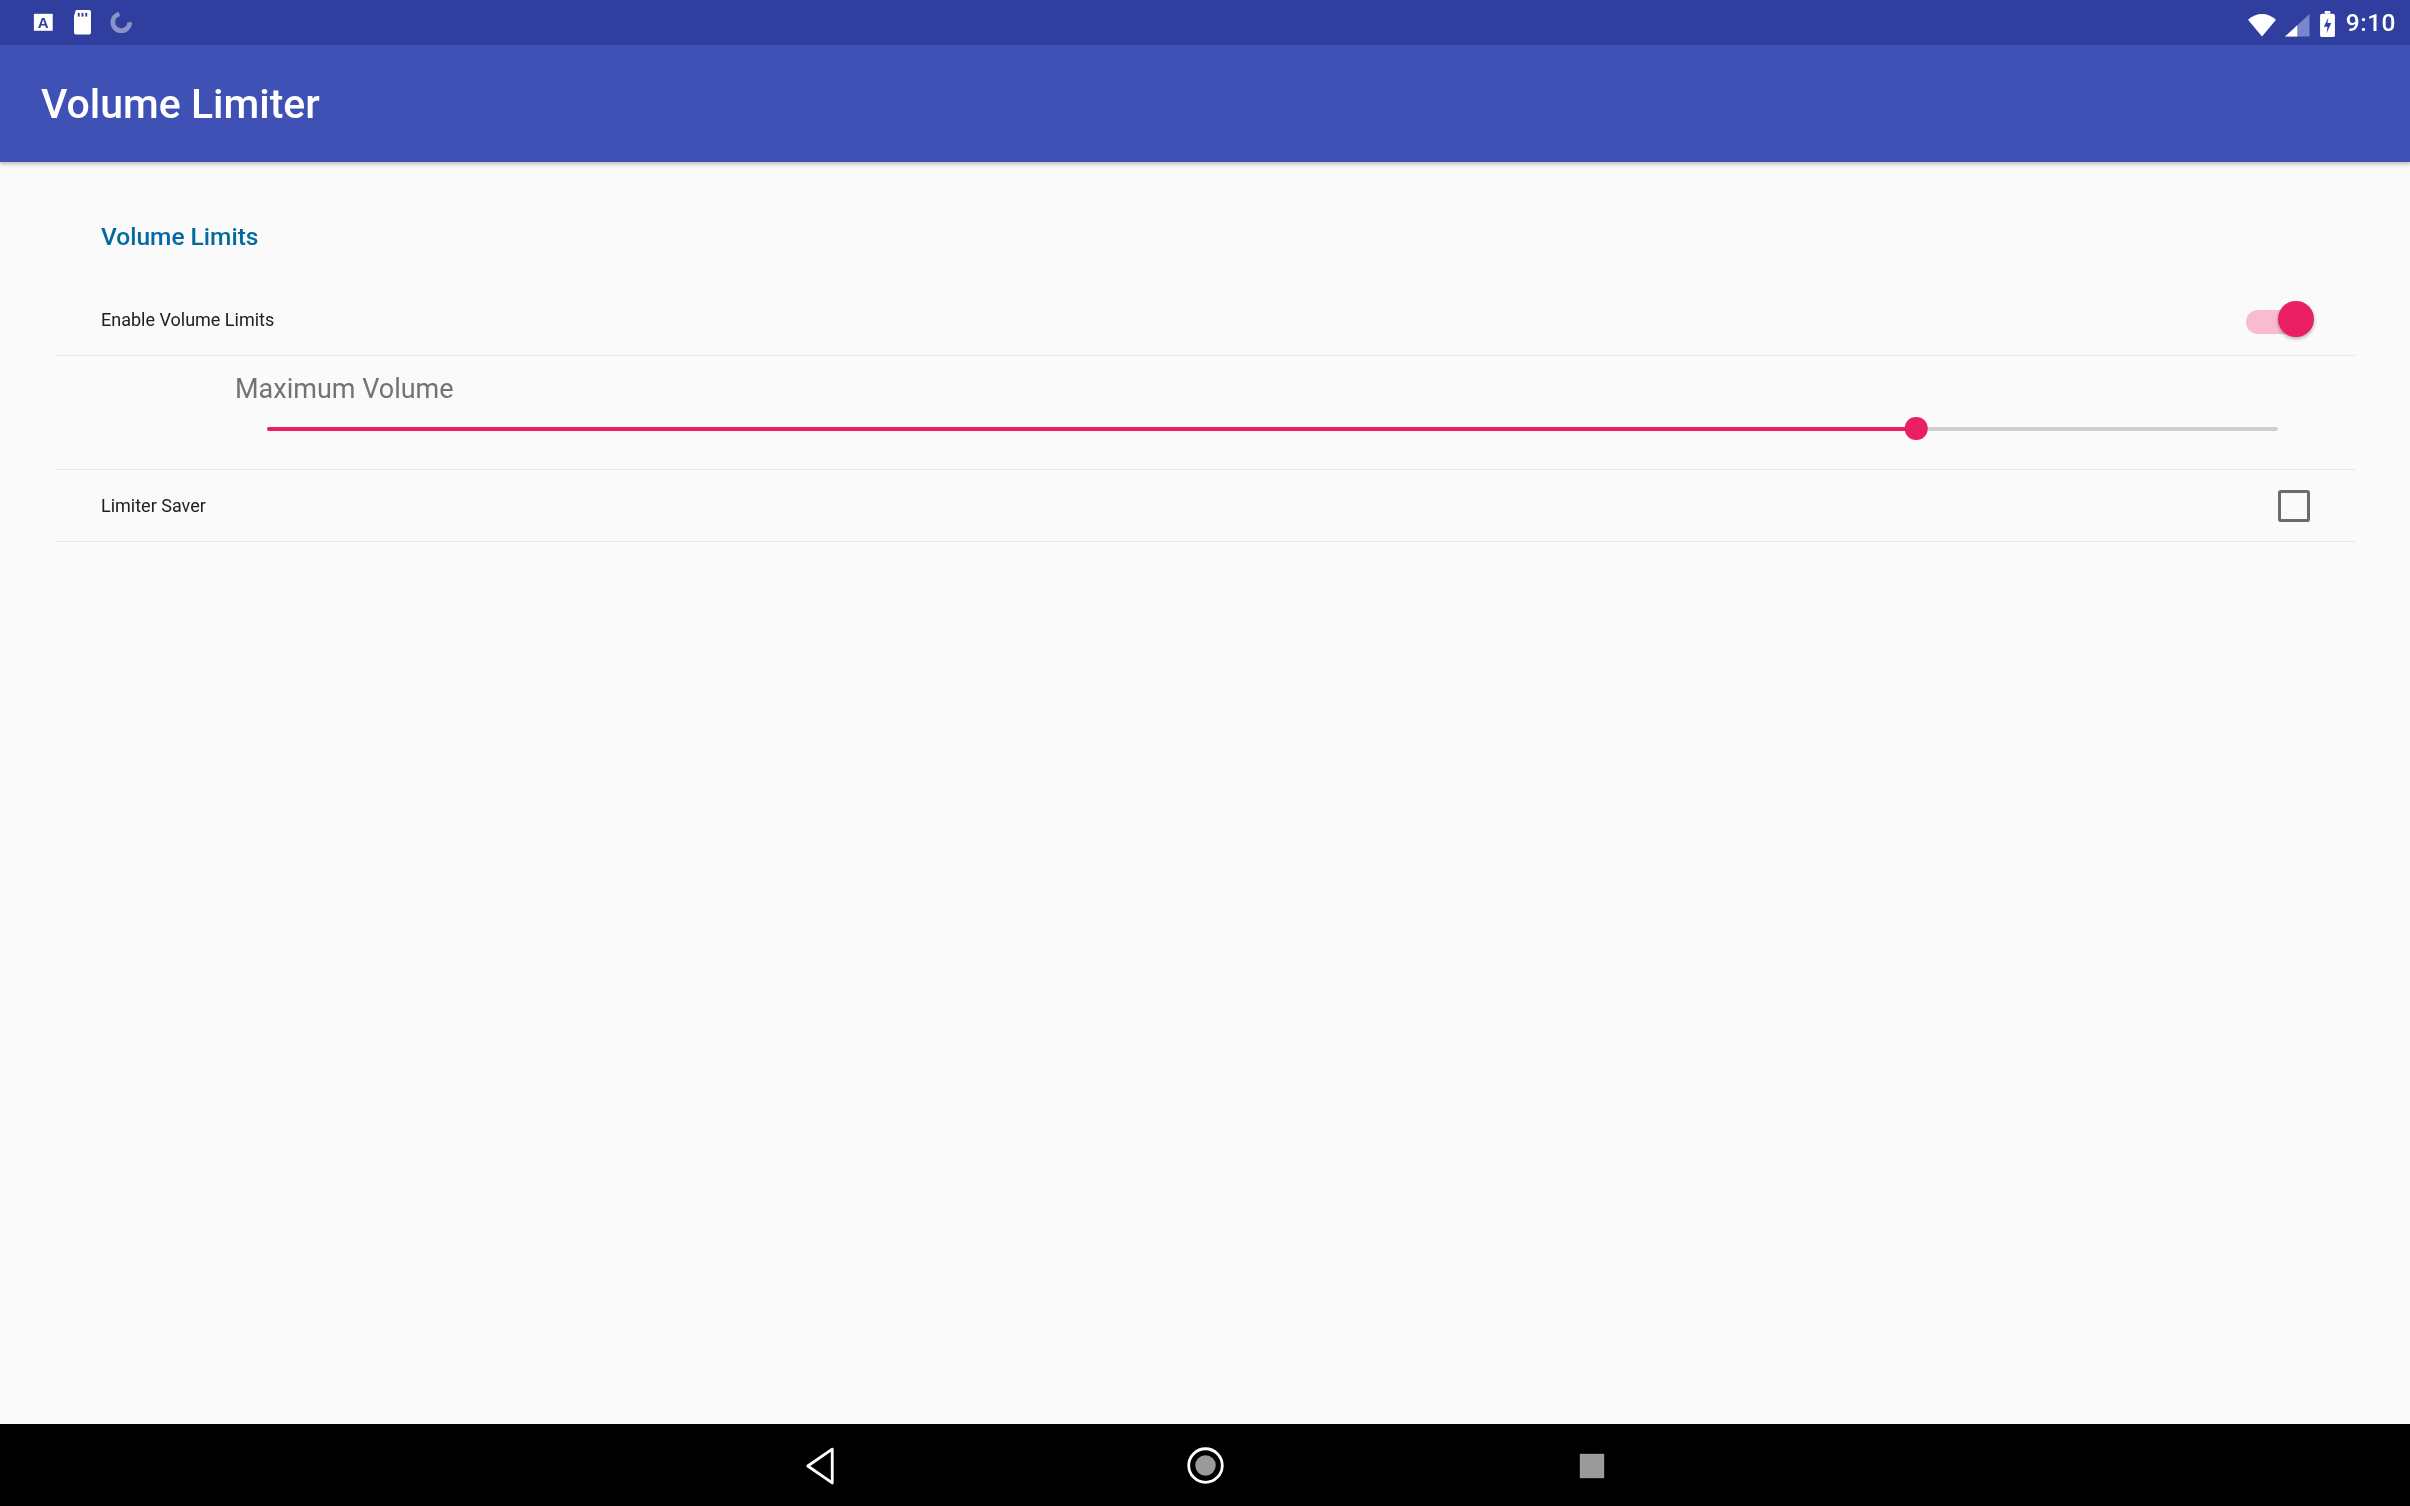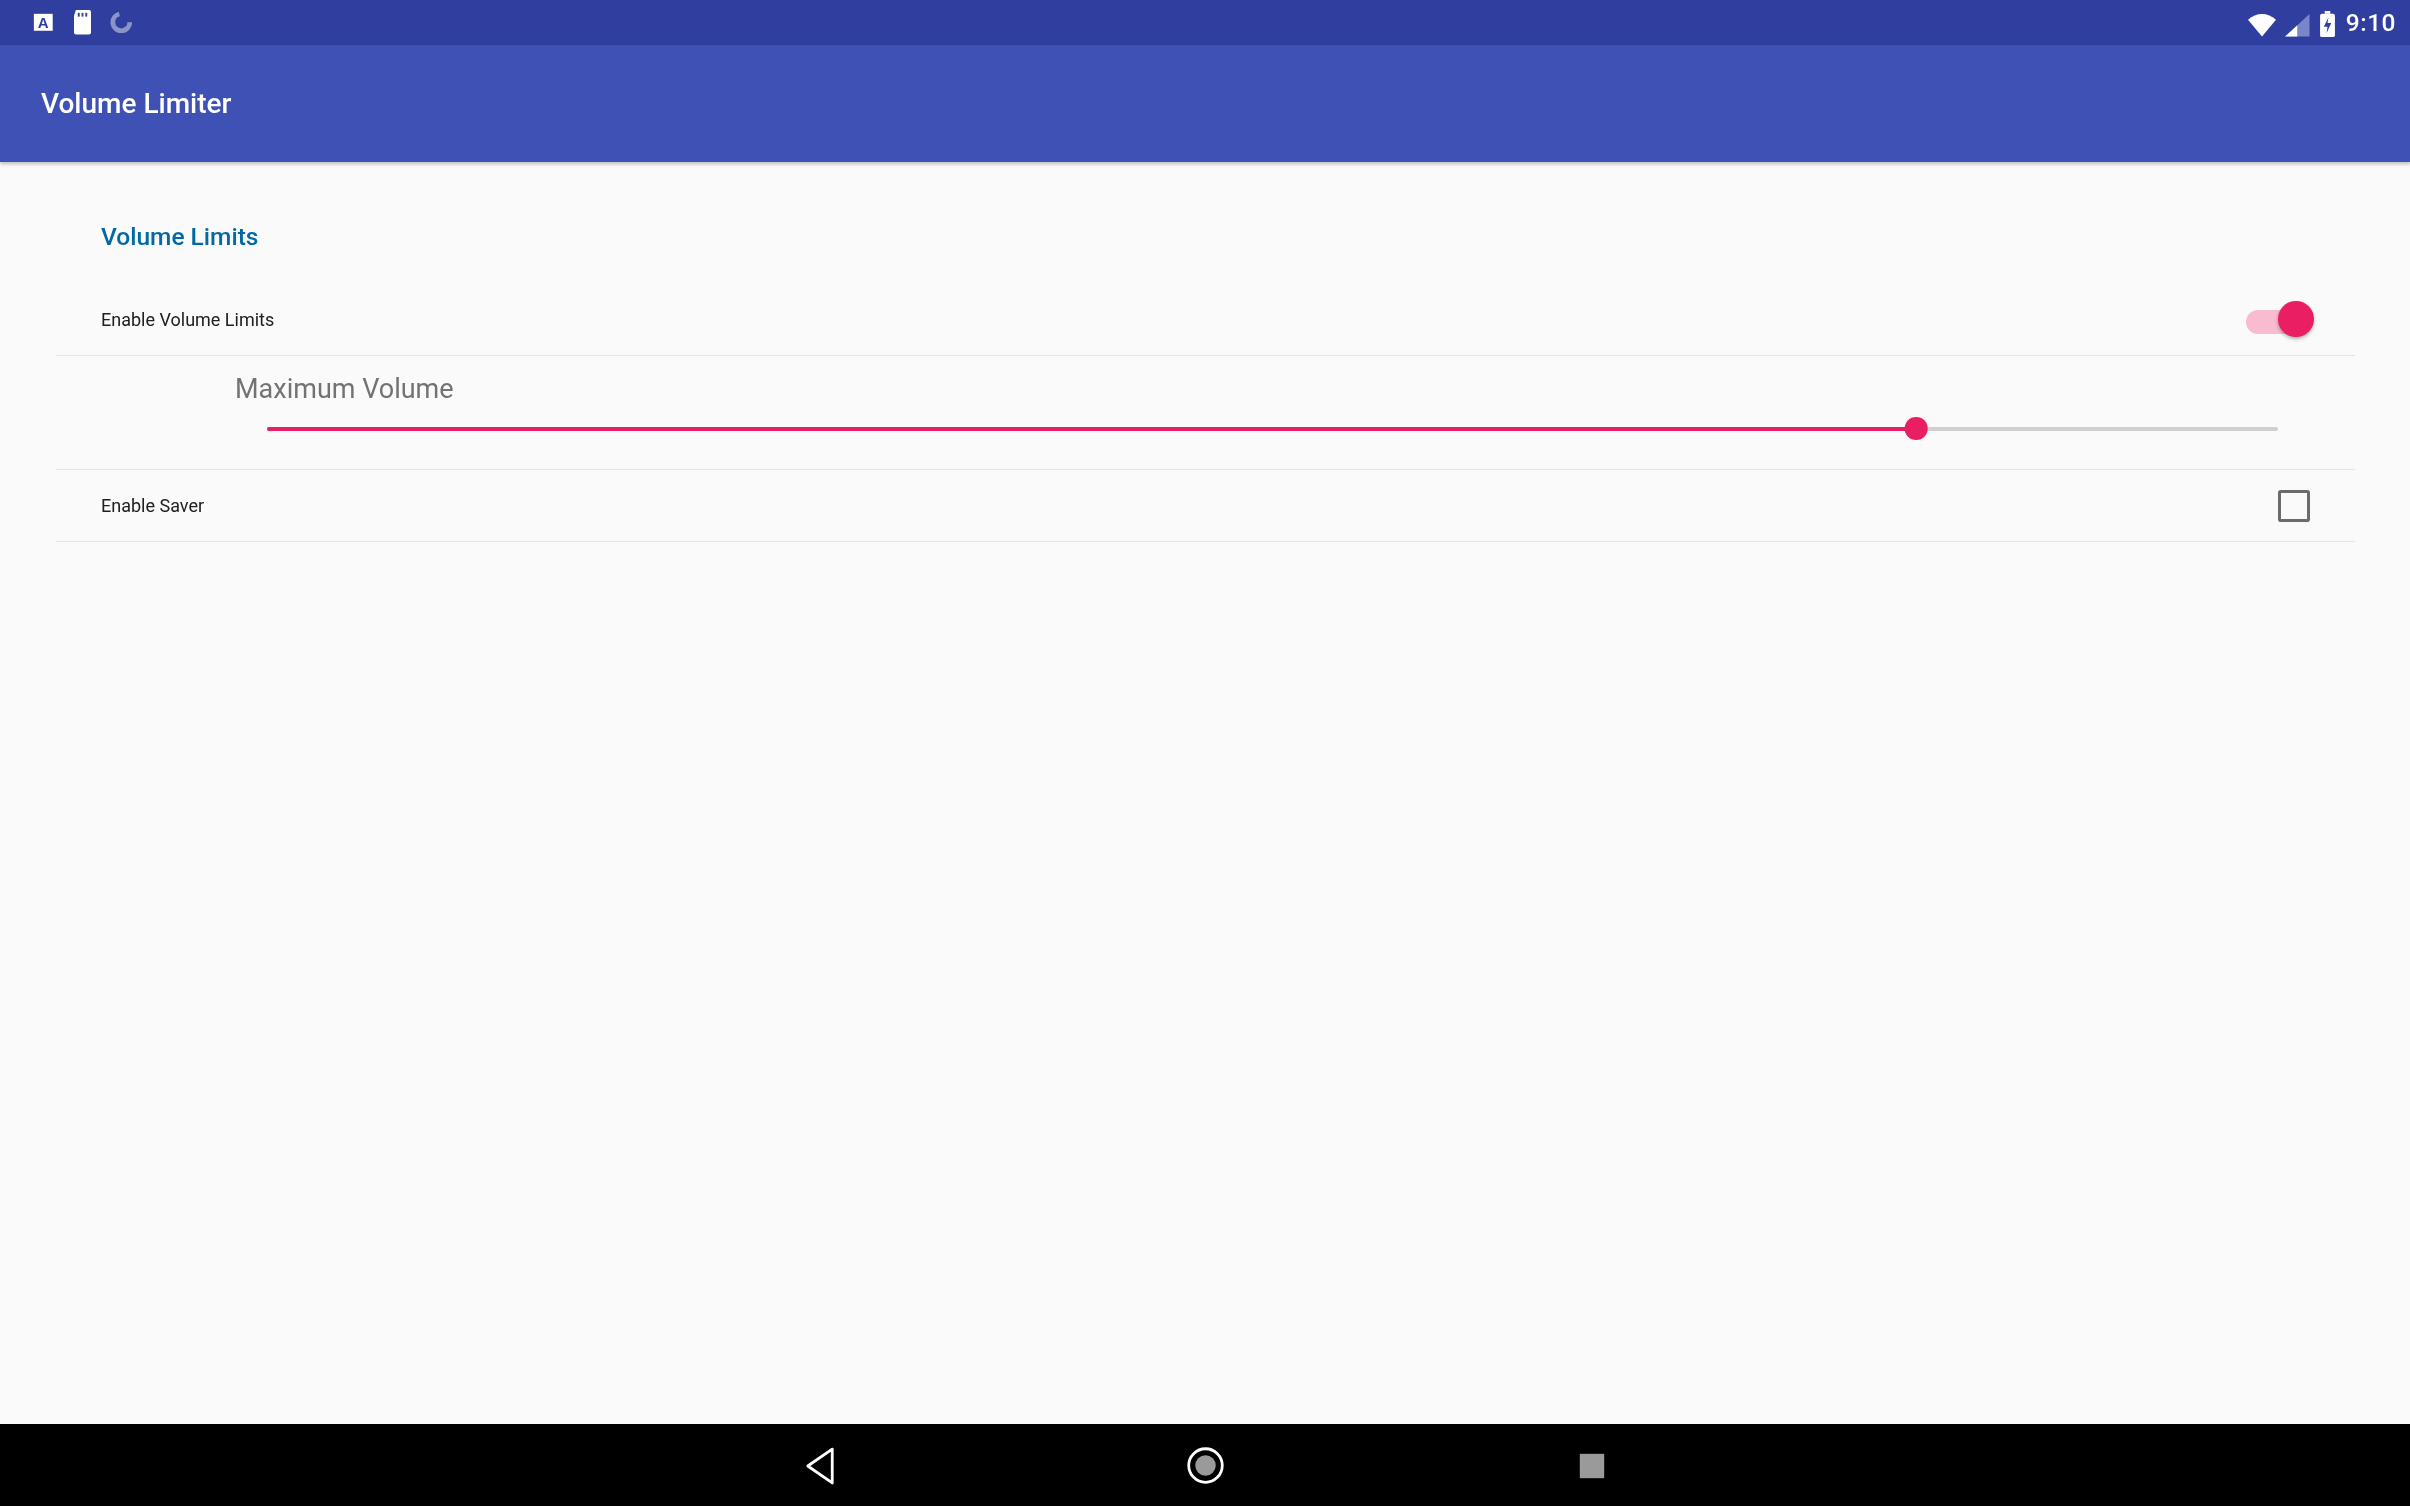--- a/index.html
+++ b/index.html
@@ -9,21 +9,21 @@
   
   .status-bar { height: 45px; background: #303f9f; display: flex; align-items: center; justify-content: space-between; padding: 0 15px; color: #fff; font-size: 24.5px; }
   .status-left { display: flex; align-items: center; gap: 17px; padding-left: 17px; }
   .status-right { display: flex; align-items: flex-end; gap: 9.4px; }
   .ic { display: inline-flex; align-items: center; justify-content: center; }
   .ic svg { display: block; }
   .clock { font-weight: 500; letter-spacing: 0.5px; font-size: 24.5px; }
 
   
   .app-bar { height: 117px; background: #3f51b5; display: flex; align-items: center; padding: 0 41px; box-shadow: 0 1.9px 3.8px rgba(0,0,0,0.25); }
-  .app-title { color: #fff; font-size: 28px; font-weight: 500; }
+  .app-title { color: #fff; font-size: 41px; font-weight: 500; }
 
   
   .content { flex: 1; padding: 49px 56px 0 56px; }
   .section-title { color: #0369a1; font-size: 24.5px; font-weight: 500; padding: 11.3px 45px 32px 45px; }
   .row { display: flex; align-items: center; padding: 17px 45px; border-bottom: 0.9px solid #e4e4e4; min-height: 72px; }
   .row-label { font-size: 18px; color: #202020; flex: 1; }
   .row-indented { padding-left: 179px; padding-right: 45px; flex-direction: column; align-items: stretch; }
   .sub-label { font-size: 27px; color: #737373; margin-bottom: 7.5px; }
 
   
@@ -113,21 +113,21 @@
     <div class="row row-indented">
       <div class="sub-label">Maximum Volume</div>
       <div class="slider">
         <div class="slider-track-bg"></div>
         <div class="slider-track-fill" id="slider-fill" style="width: 82%;"></div>
         <div class="slider-thumb" id="slider-thumb" style="left: 82%;"></div>
       </div>
     </div>
 
     <div class="row">
-      <div class="row-label">Enable Saver</div>
+      <div class="row-label">Limiter Saver</div>
       <div class="checkbox"></div>
     </div>
   </div>
 
   <div class="nav-bar">
     <div class="nav-btn">
       <svg width="32" height="38" viewBox="0 0 34 40">
           <path d="M30 2 L4 20 L30 38 Z" fill="none" stroke="#fff" stroke-width="3" stroke-linejoin="round"></path>
         </svg>
     </div>

